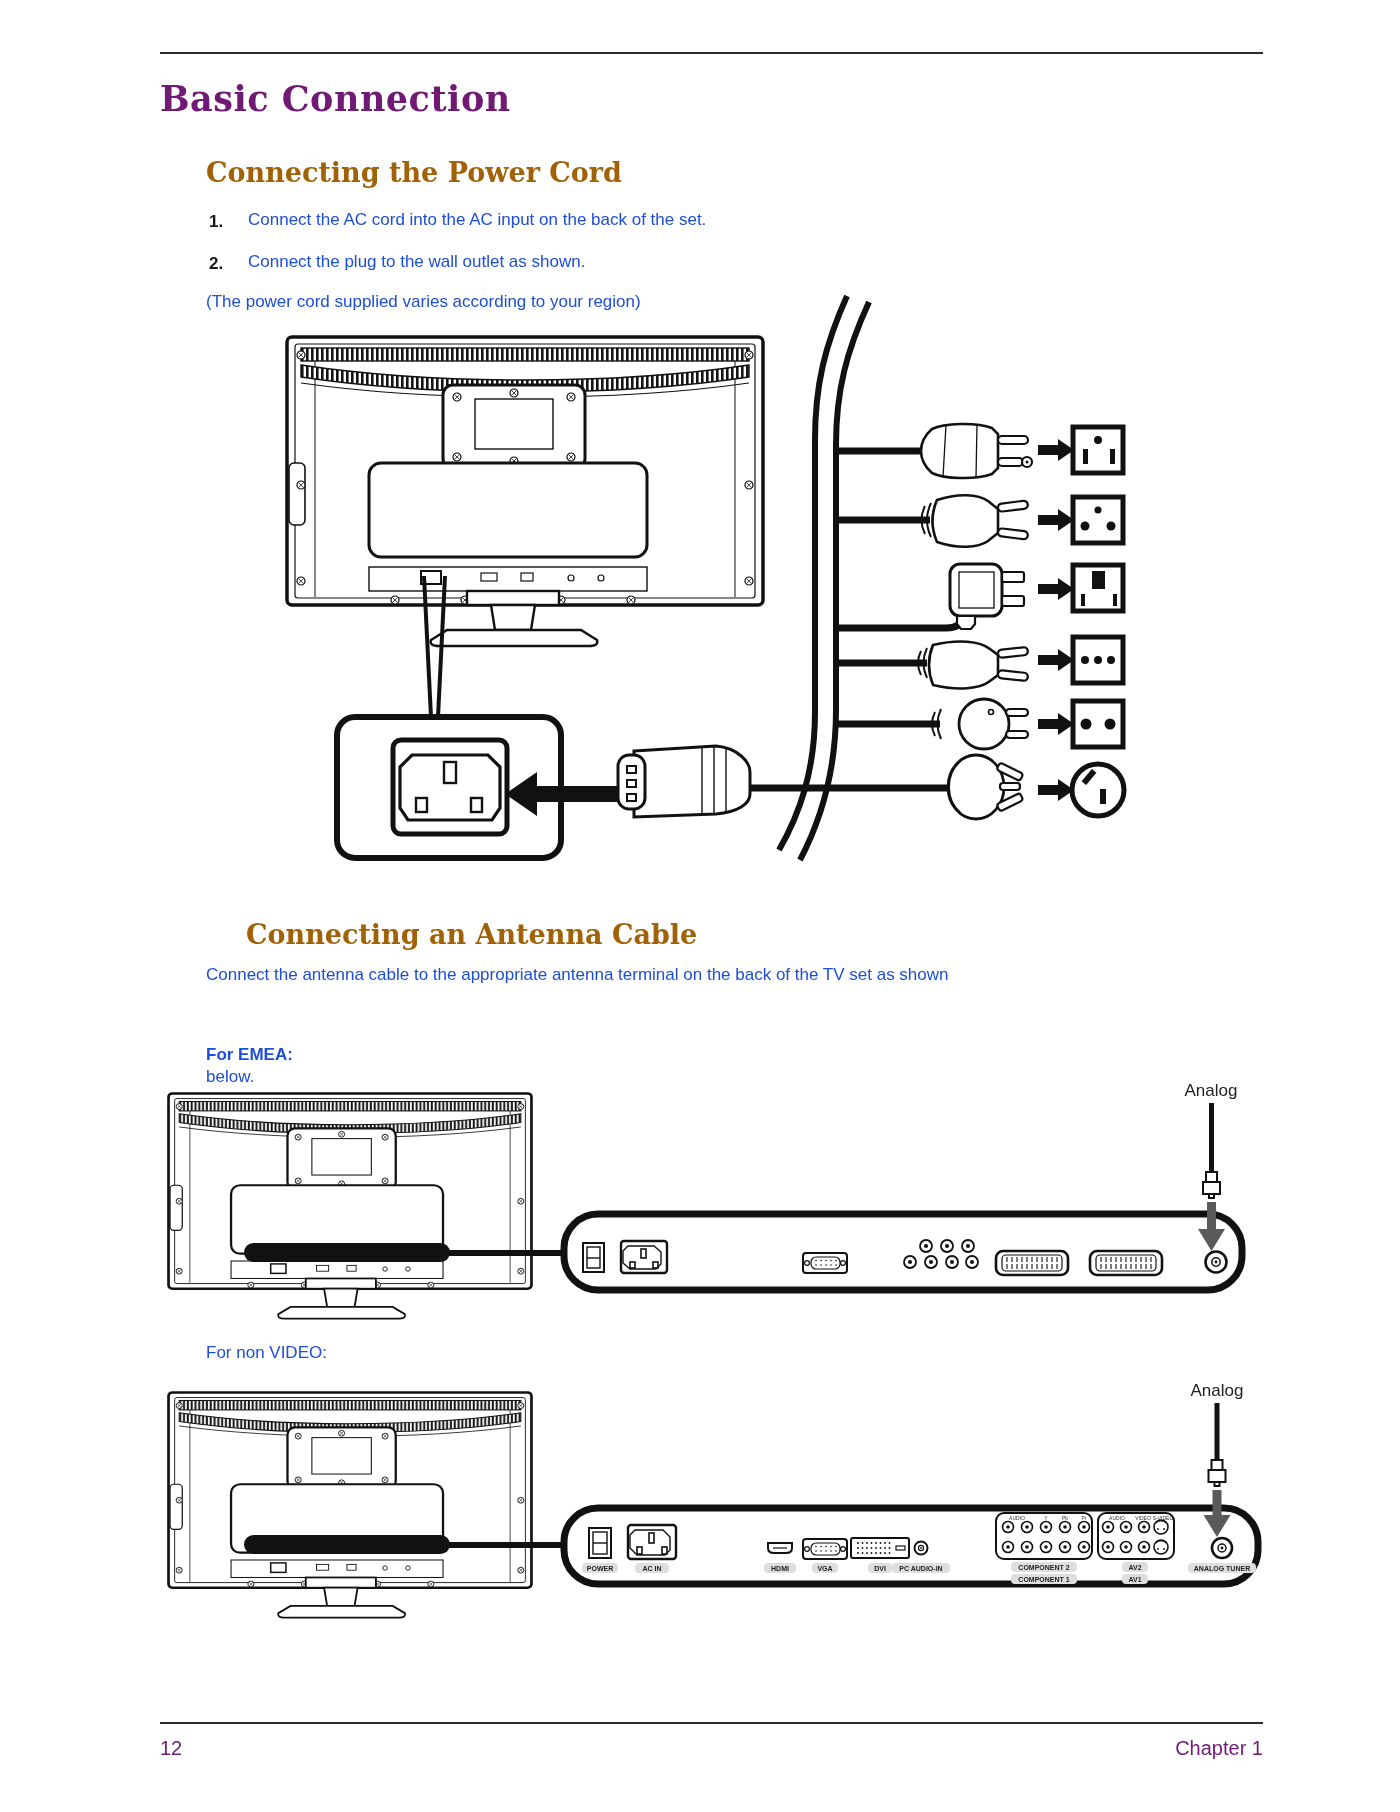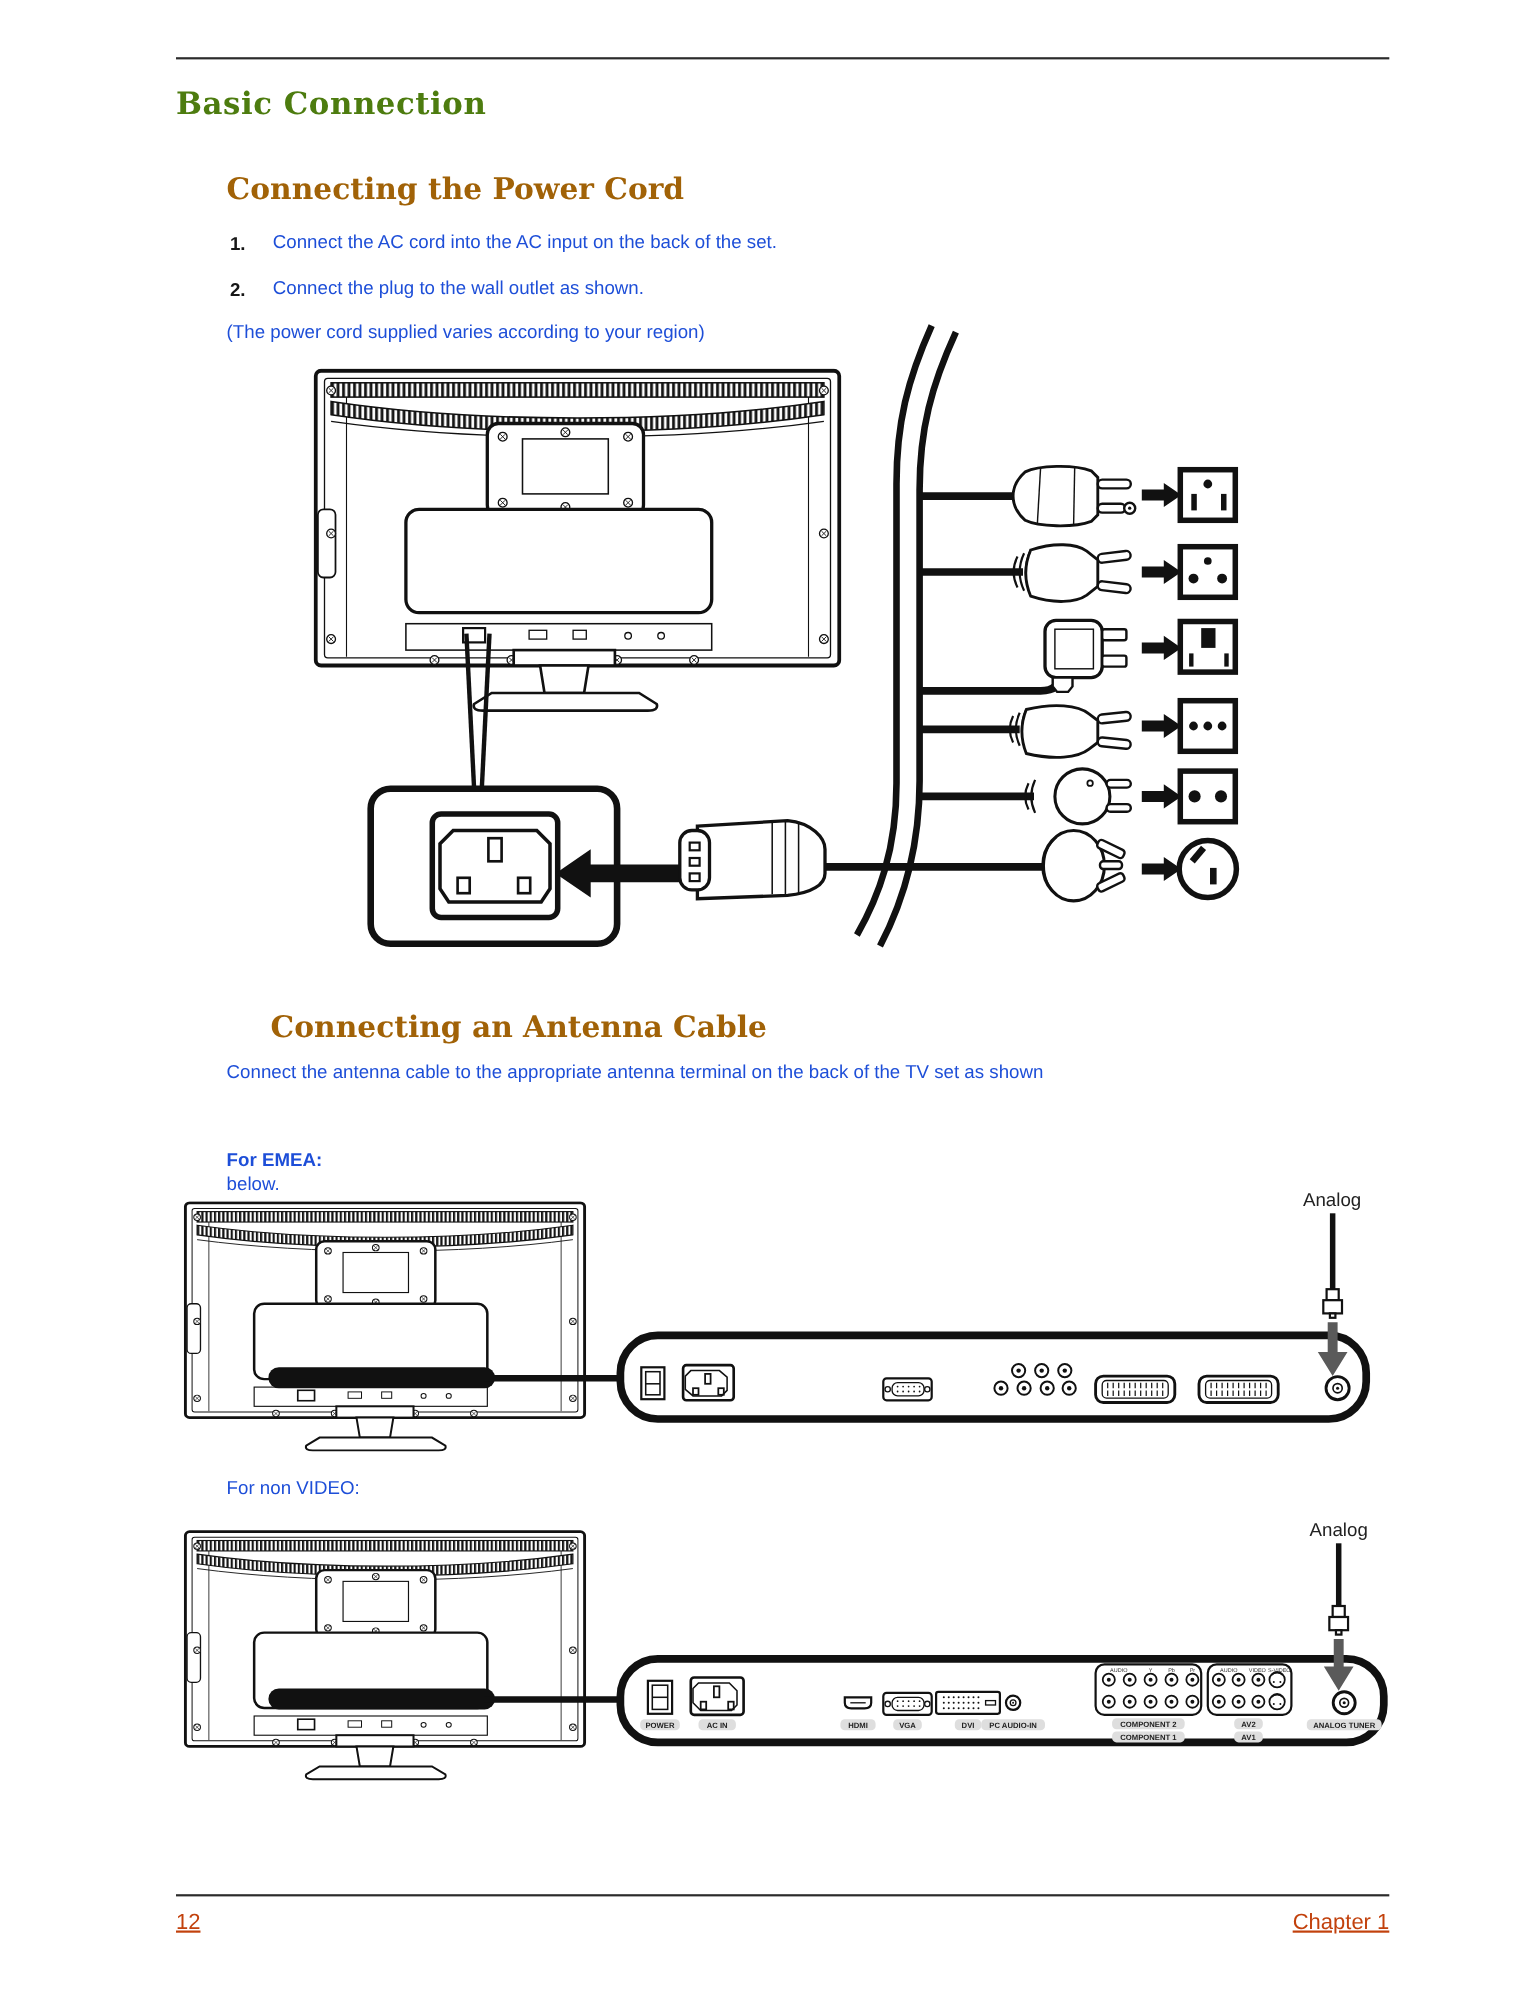--- a/index.html
+++ b/index.html
@@ -1,23 +1,23 @@
 <!DOCTYPE html>
 <html><head>
 <meta charset="utf-8">
 <style>
   html,body{margin:0;padding:0;background:#ffffff;}
   body{width:1400px;height:1812px;position:relative;font-family:"Liberation Sans","DejaVu Sans",sans-serif;color:#1a1a1a;}
   .abs{position:absolute;}
   .rule{background:#2b2b2b;height:2px;}
-  .title{font-family:"DejaVu Serif","Liberation Serif",serif;font-weight:700;font-size:28px;line-height:1.1;letter-spacing:.5px;color:#4d7c0f;}
+  .title{font-family:"DejaVu Serif","Liberation Serif",serif;font-weight:700;font-size:35px;line-height:1.1;letter-spacing:.5px;color:#701a75;}
   .h2{font-family:"DejaVu Serif","Liberation Serif",serif;font-weight:700;font-size:27px;line-height:1.1;color:#a16207;}
   .body-text{font-size:17px;line-height:1.25;color:#1d4ed8;}
   .step-num{font-size:17px;font-weight:700;color:#161616;}
-  .footer-text{font-size:20px;color:#c2410c;text-decoration:underline;}
+  .footer-text{font-size:20px;color:#701a75;}
   svg{display:block;}
   svg text{font-family:"Liberation Sans","DejaVu Sans",sans-serif;}
   .pill{fill:#dedede;}
   .pill-text{fill:#222;font-size:7px;font-weight:700;}
   .jack-hdr{fill:#333;font-size:5px;}
   .analog-text{fill:#222;font-size:17px;}
 </style>
 </head>
 <body>
 

